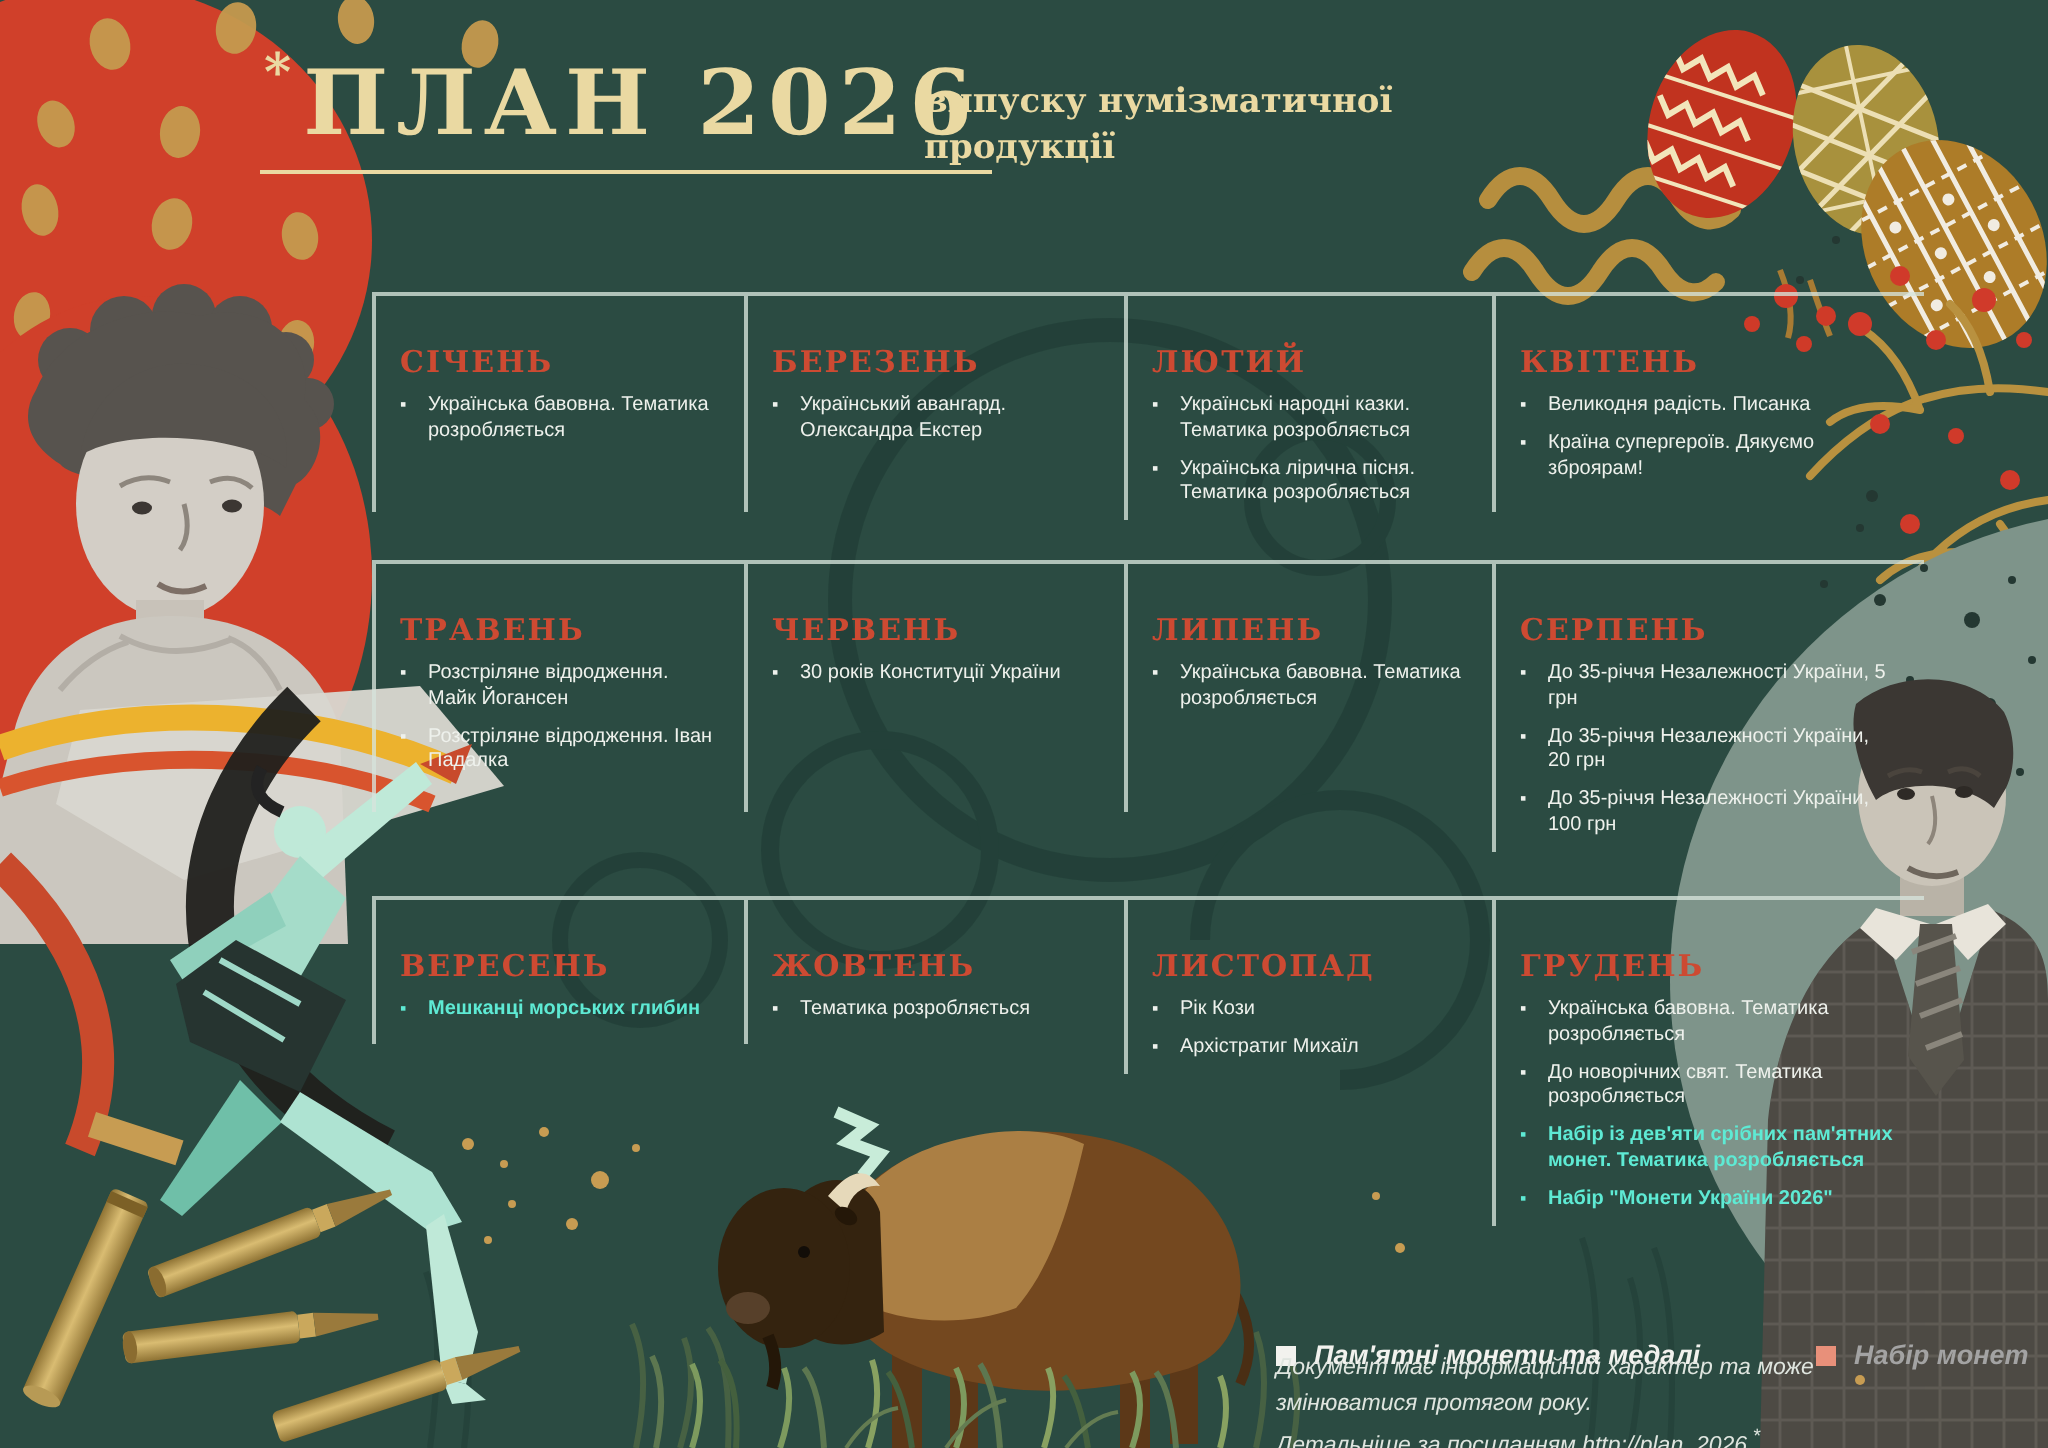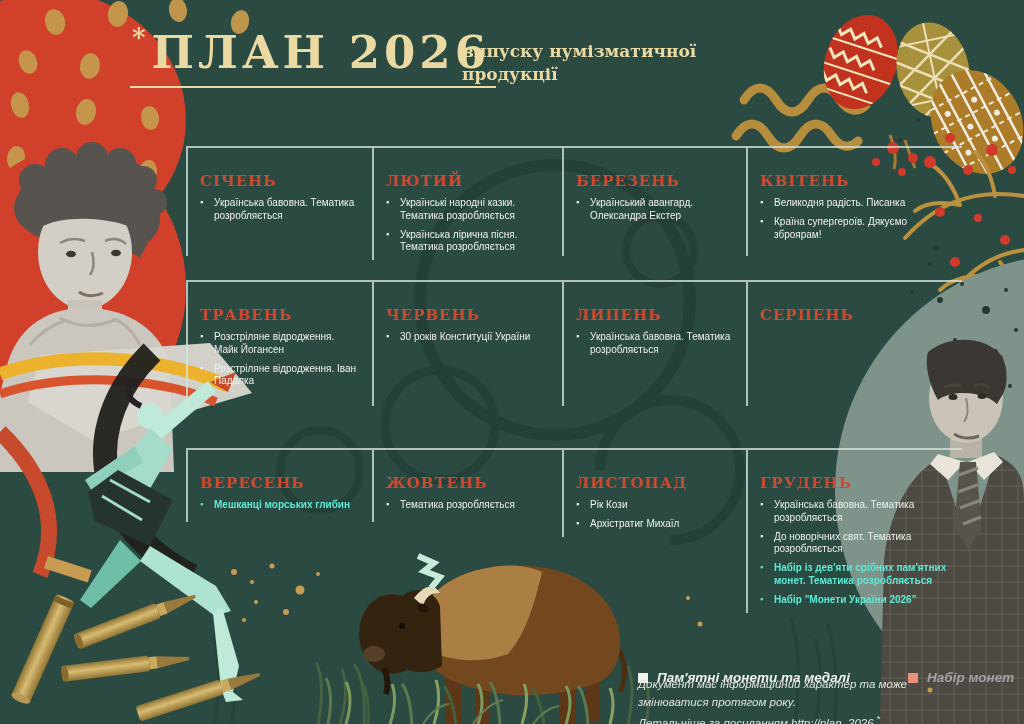--- a/index.html
+++ b/index.html
@@ -366,33 +366,33 @@
 <div class="layer subtitle">випуску нумізматичної продукції</div>
 
 <div class="layer grid">
   <div class="mbox r1">
     <div class="mname">СІЧЕНЬ</div>
     <ul class="mitems">
       <li>Українська бавовна. Тематика розробляється</li>
     </ul>
   </div>
   <div class="mbox r1">
+    <div class="mname">БЕРЕЗЕНЬ</div>
+    <ul class="mitems">
+      <li>Український авангард. Олександра Екстер</li>
+    </ul>
+  </div>
+  <div class="mbox r1">
     <div class="mname">ЛЮТИЙ</div>
     <ul class="mitems">
       <li>Українські народні казки. Тематика розробляється</li>
       <li>Українська лірична пісня. Тематика розробляється</li>
     </ul>
   </div>
   <div class="mbox r1">
-    <div class="mname">БЕРЕЗЕНЬ</div>
-    <ul class="mitems">
-      <li>Український авангард. Олександра Екстер</li>
-    </ul>
-  </div>
-  <div class="mbox r1">
     <div class="mname">КВІТЕНЬ</div>
     <ul class="mitems">
       <li>Великодня радість. Писанка</li>
       <li>Країна супергероїв. Дякуємо зброярам!</li>
     </ul>
   </div>
 
   <div class="mbox r2">
     <div class="mname">ТРАВЕНЬ</div>
     <ul class="mitems">
@@ -407,20 +407,25 @@
     </ul>
   </div>
   <div class="mbox r2">
     <div class="mname">ЛИПЕНЬ</div>
     <ul class="mitems">
       <li>Українська бавовна. Тематика розробляється</li>
     </ul>
   </div>
   <div class="mbox r2">
     <div class="mname">СЕРПЕНЬ</div>
+    <ul class="mitems">
+      <li>До 35-річчя Незалежності України, 5 грн</li>
+      <li>До 35-річчя Незалежності України, 20 грн</li>
+      <li>До 35-річчя Незалежності України, 100 грн</li>
+    </ul>
   </div>
 
   <div class="mbox r3">
     <div class="mname">ВЕРЕСЕНЬ</div>
     <ul class="mitems">
       <li class="set">Мешканці морських глибин</li>
     </ul>
   </div>
   <div class="mbox r3">
     <div class="mname">ЖОВТЕНЬ</div>

